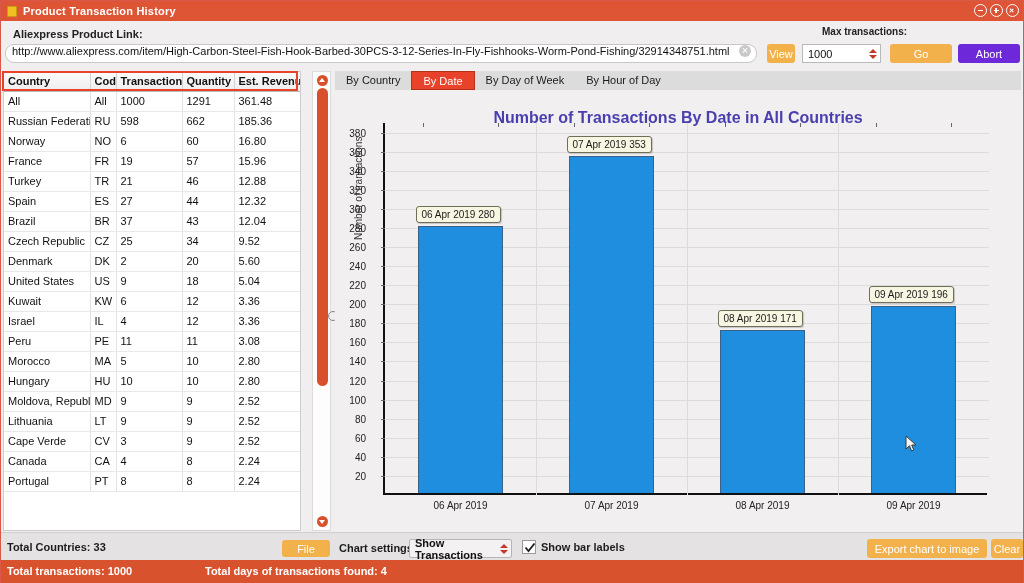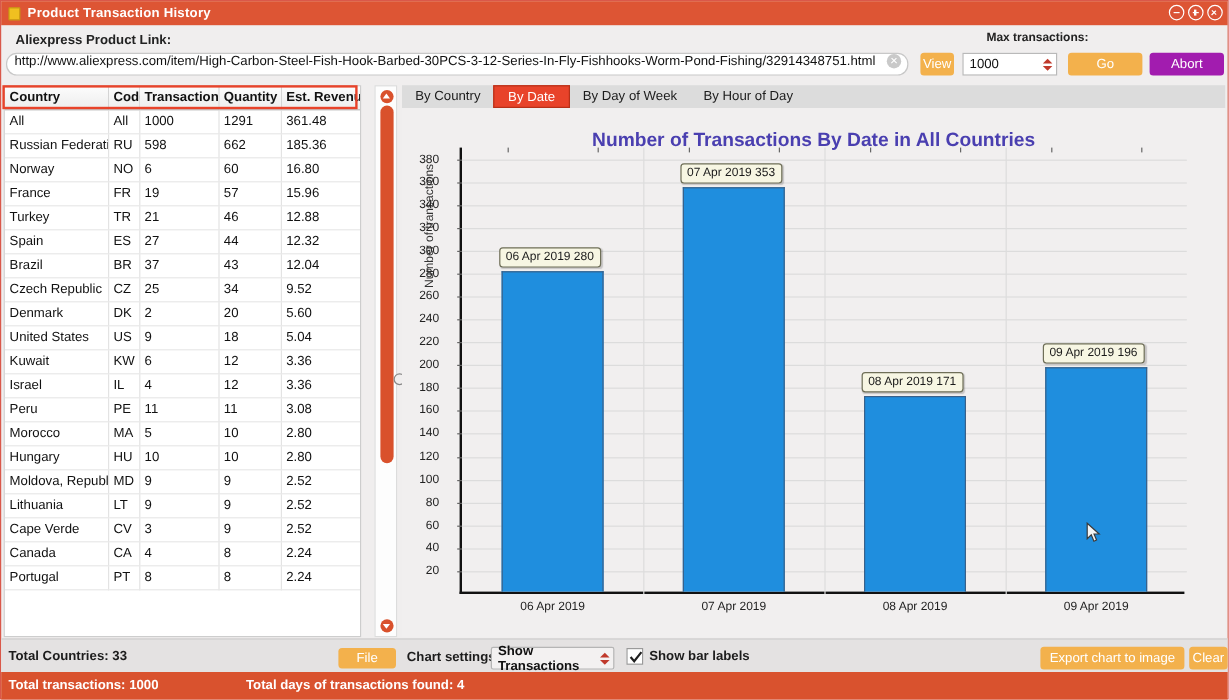--- a/index.html
+++ b/index.html
@@ -45,21 +45,21 @@
   .url-clear { width:12px; height:12px; border-radius:50%; background:#c9c9c9;
     position:relative; flex:0 0 auto; margin-right:1px; }
   .url-clear i { position:absolute; background:#fff; width:6px; height:1.3px;
     left:3px; top:5.3px; }
   .url-clear i:nth-child(1){ transform:rotate(45deg); }
   .url-clear i:nth-child(2){ transform:rotate(-45deg); }
 
   .btn { border:none; border-radius:3px; font-family:"Liberation Sans",sans-serif;
     font-size:11px; color:#fff; cursor:pointer; padding:0; }
   .btn-orange { background:#f3b14c; }
-  .btn-orange-dim { background:#a21caf; color:#fff; }
+  .btn-orange-dim { background:#6d28d9; color:#fff; }
   .btn-view { position:absolute; left:766px; top:43px; width:28px; height:19px; }
   .spin { position:absolute; left:801px; top:43px; width:79px; height:19px;
     background:#fff; border:1px solid #b9b9b9; display:flex; align-items:center; }
   .spin .sv { flex:1; padding-left:5px; font-size:11px; color:#111; }
   .spin .arrows { width:14px; height:100%; display:flex; flex-direction:column;
     align-items:center; justify-content:center; gap:2px; }
   .tri-up { width:0;height:0;border-left:4px solid transparent;
     border-right:4px solid transparent;border-bottom:4px solid #c0392b; }
   .tri-dn { width:0;height:0;border-left:4px solid transparent;
     border-right:4px solid transparent;border-top:4px solid #c0392b; }

